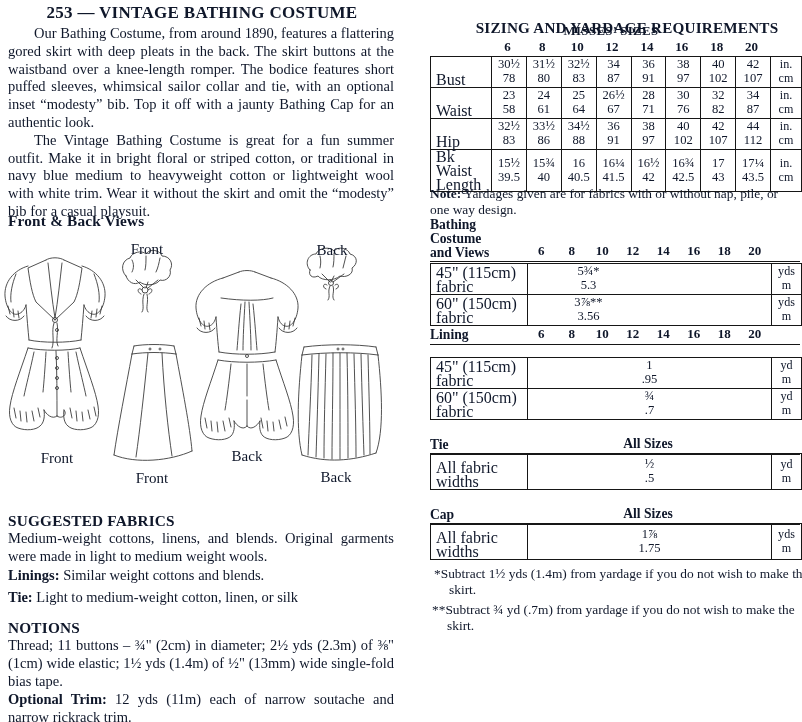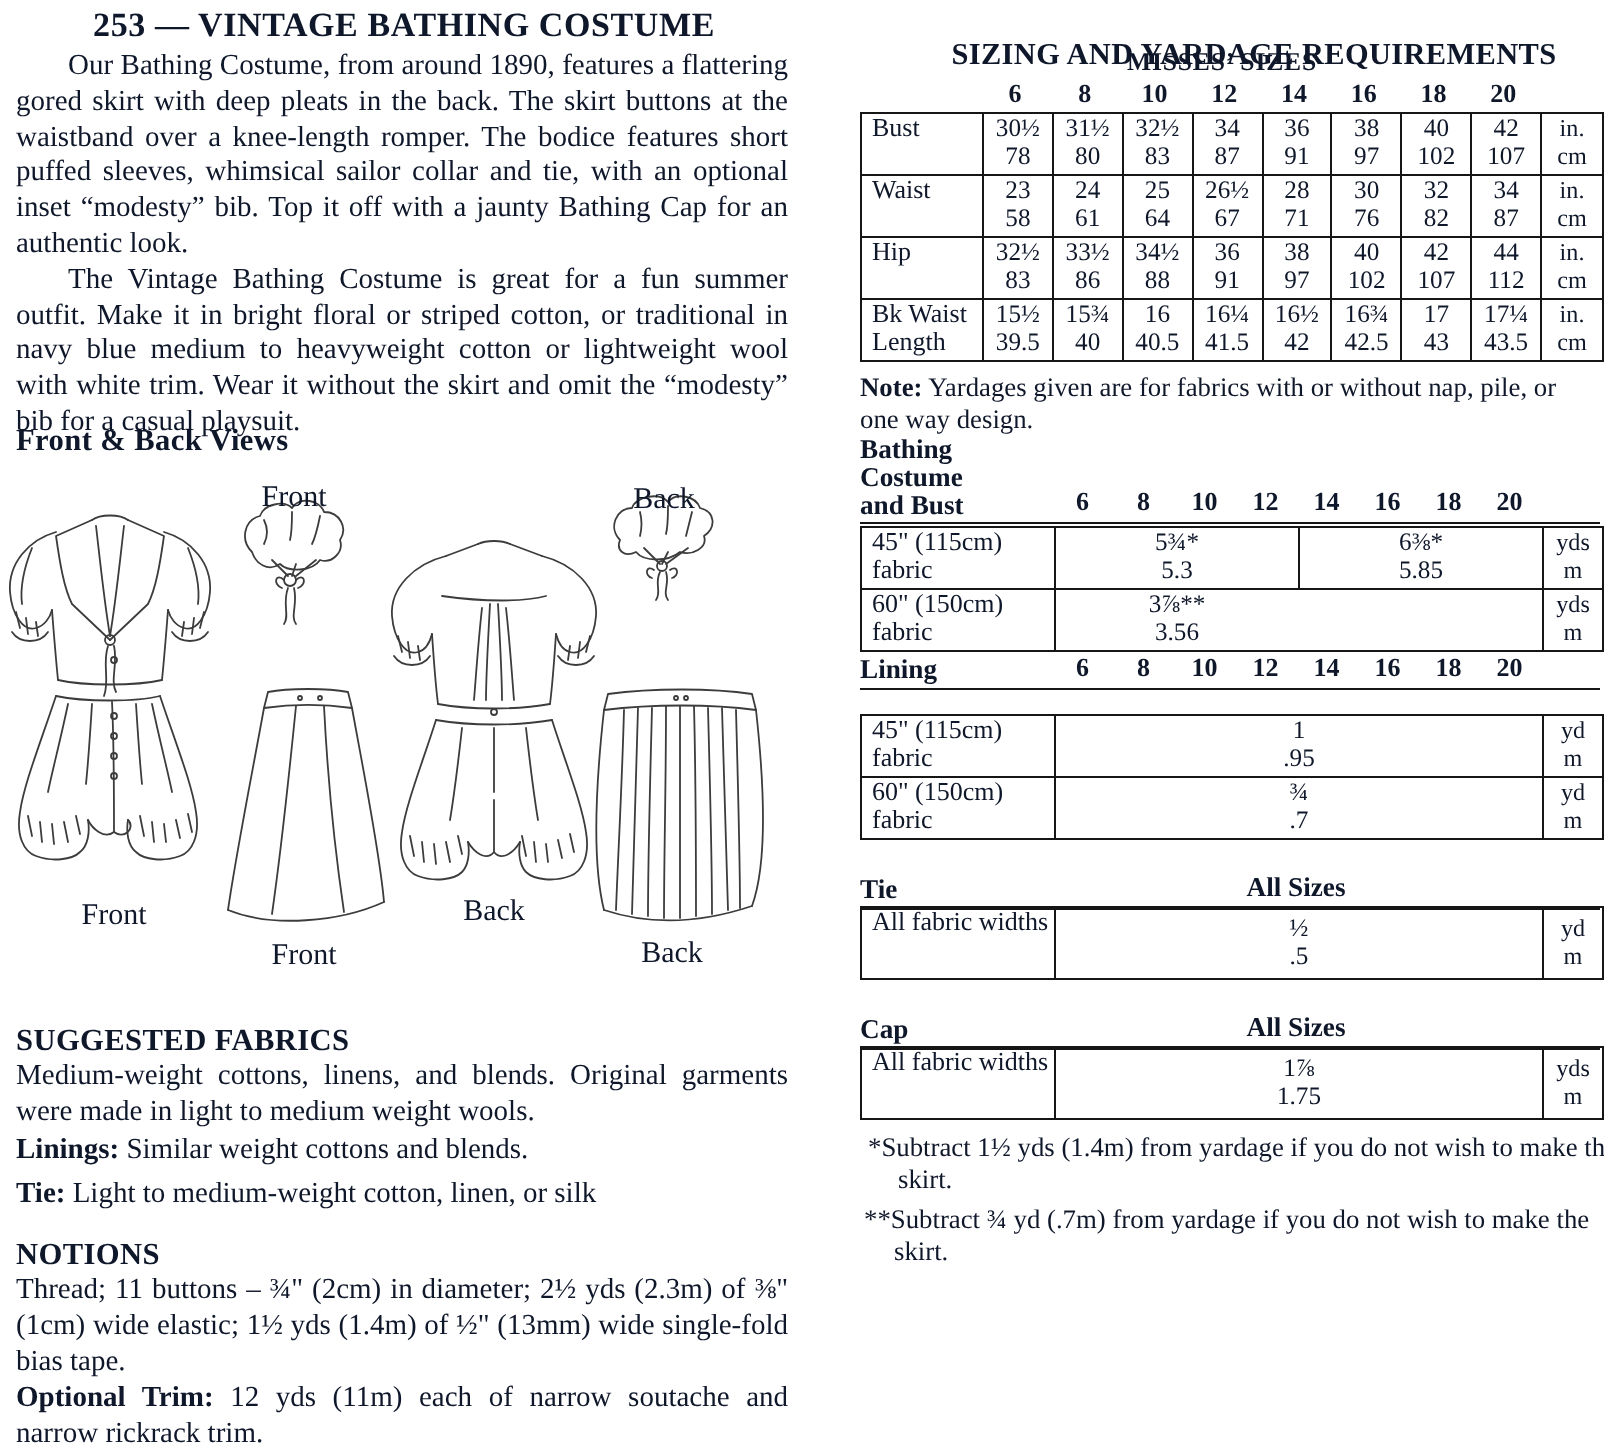--- a/index.html
+++ b/index.html
@@ -22,22 +22,22 @@
   .g-all{display:grid;grid-template-columns:96px 1fr 30px}
   .sizes-row{font-weight:bold;font-size:13px}
   .sc{text-align:center}
   .box{border:1.6px solid #161616}
   .trow{display:grid}
   .trow + .trow{border-top:1.2px solid #161616}
   .c{border-left:1.2px solid #161616;min-height:30px;box-sizing:border-box}
   .trow .c:first-child{border-left:none}
   .v2{text-align:center;font-size:12.6px;display:flex;flex-direction:column;justify-content:center}
   .v2 div{line-height:13.8px}
-  .lab{display:flex;flex-direction:column;justify-content:flex-start;padding-left:5px;
-       font-size:13px;line-height:13.8px}
+  .lab{display:flex;flex-direction:column;justify-content:flex-end;padding-left:5px;
+       font-size:16px;line-height:13.8px}
   .unit{font-size:12.1px}
   .yhead{border-bottom:1.4px solid #161616;align-items:end;font-size:13px;font-weight:bold;padding-bottom:2px}
   .yh-label{font-size:13.6px;line-height:13.8px}
   .rowtall .c{min-height:35px}
   .sp-a{grid-column:2/6}.sp-b{grid-column:6/10}.sp-full{grid-column:2/10}
   .cu-main{grid-column:10/11}.cu-all{grid-column:3/4}
   .note-txt{font-size:13.4px;line-height:16.4px}
   .fn{font-size:13.4px;line-height:16.2px;padding-left:15px;text-indent:-15px}
   svg .ln{fill:none;stroke:#3c3c3c;stroke-width:0.9;stroke-linecap:round;stroke-linejoin:round}
   svg .dot{fill:none;stroke:#3c3c3c;stroke-width:0.9}
@@ -350,45 +350,41 @@
           </div>
       </div>
     </div>
 
     <p class="abs note-txt" style="left:10px;top:186px;width:370px"><span class="b">Note:</span><span> Yardages given are for fabrics with or without nap, pile, or one way design.</span></p>
 
     <div class="abs yhead g-yard" style="left:10px;top:218px;width:370px">
       <div class="yh-label">
         <div>Bathing</div>
         <div>Costume</div>
-        <div>and Bust</div>
+        <div>and Views</div>
       </div>
       <div class="sc">6</div>
       <div class="sc">8</div>
       <div class="sc">10</div>
       <div class="sc">12</div>
       <div class="sc">14</div>
       <div class="sc">16</div>
       <div class="sc">18</div>
       <div class="sc">20</div>
       <div class="sc"></div>
     </div>
     <div class="abs box" style="left:10px;top:263px;width:370px">
       <div class="trow g-yard">
         <div class="c lab">
             <div>45" (115cm)</div>
             <div>fabric</div>
           </div>
         <div class="c v2 sp-a">
             <div>5¾*</div>
             <div>5.3</div>
-          </div>
-        <div class="c v2 sp-b">
-            <div>6⅜*</div>
-            <div>5.85</div>
           </div>
         <div class="c v2 unit cu-main">
             <div>yds</div>
             <div>m</div>
           </div>
       </div>
       <div class="trow g-yard">
         <div class="c lab">
             <div>60" (150cm)</div>
             <div>fabric</div>

